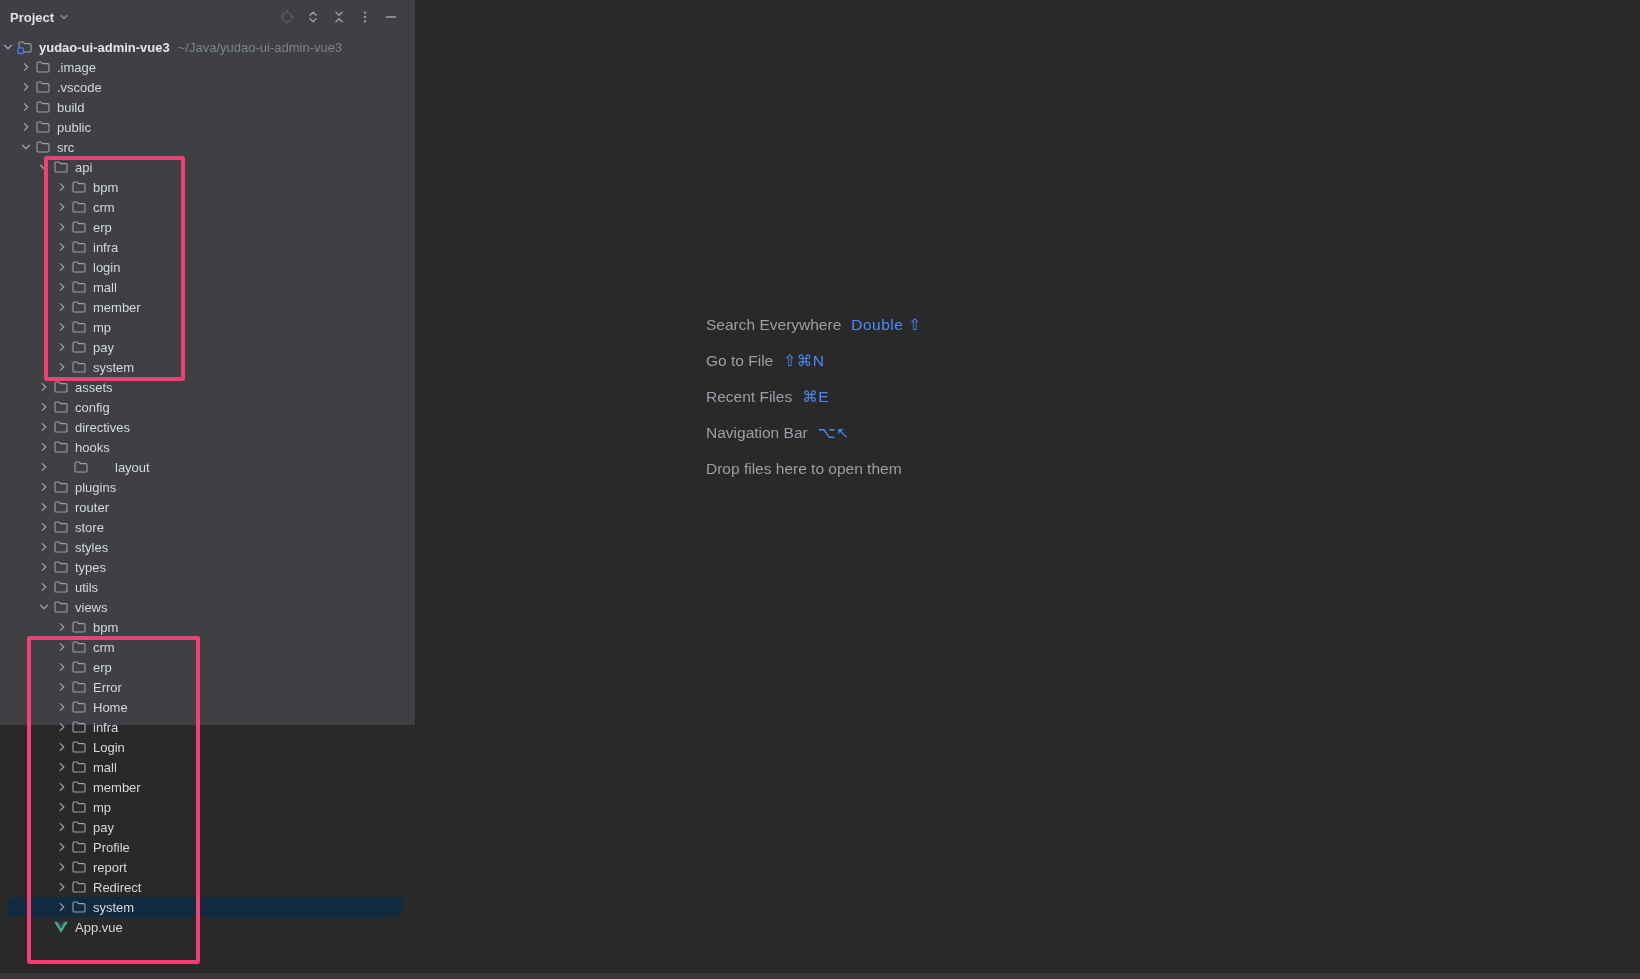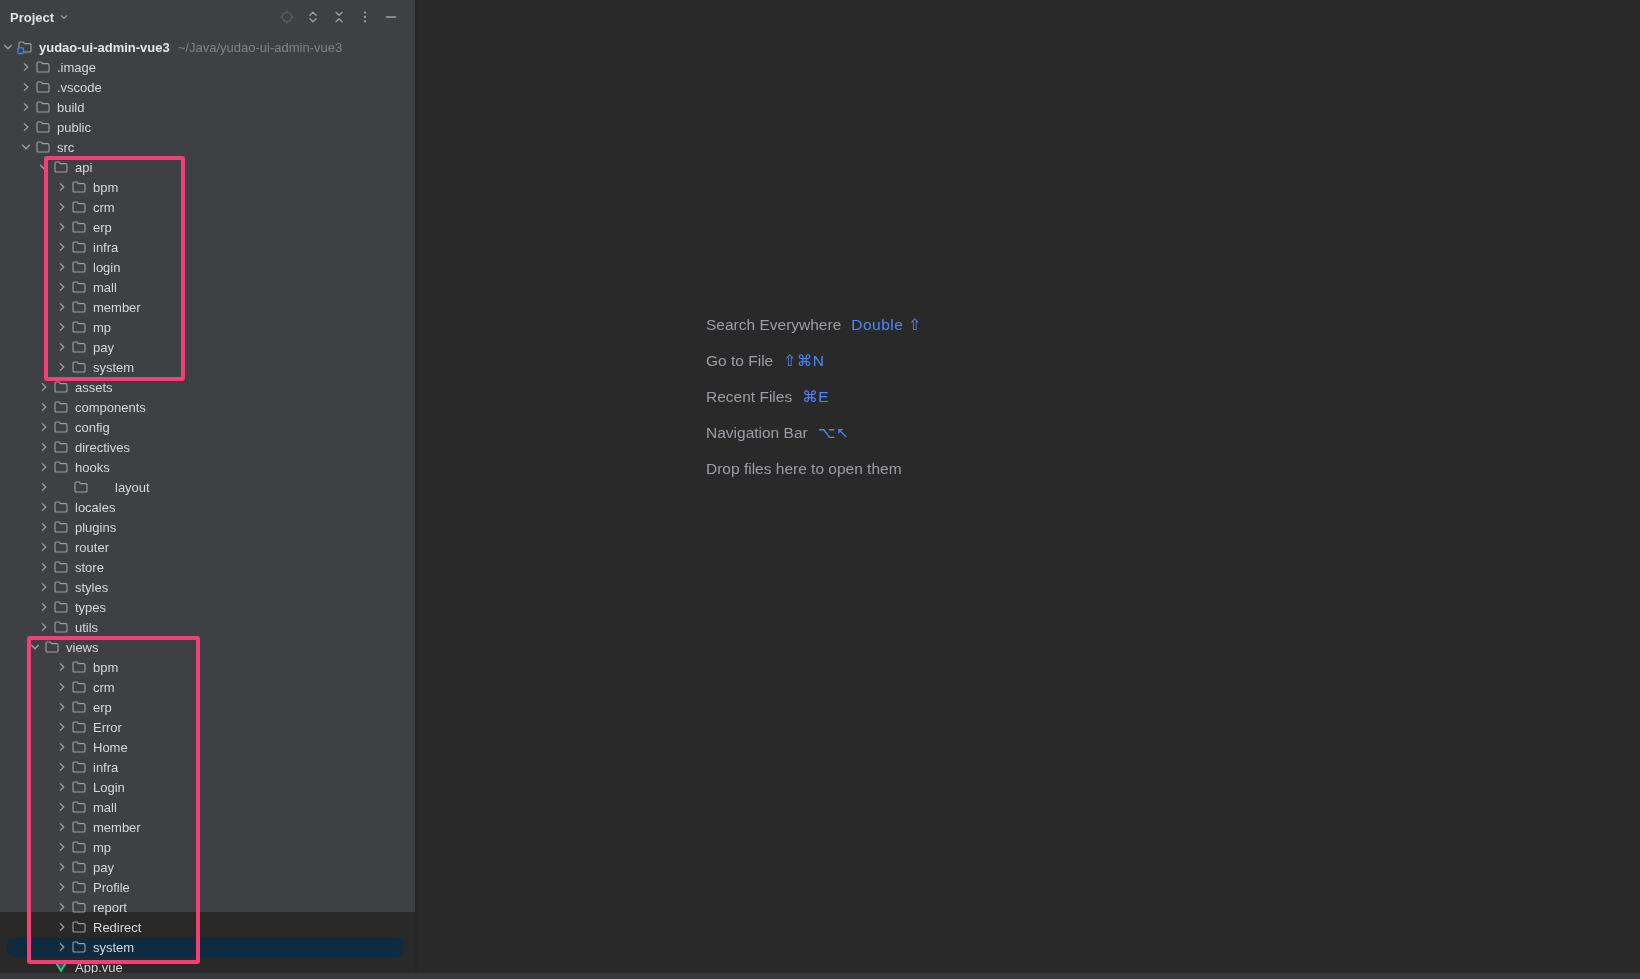--- a/index.html
+++ b/index.html
@@ -16,21 +16,21 @@
     --selection:#102a40;
     --pink:#f43f76;
     --blue:#4d8af7;
     --tree-text:#d4d7dc;
     --dim-text:#7f8389;
     --icon-grey:#9da0a6;
   }
 
   
   .project-panel{
-    position:absolute; left:0; top:0; width:415px; height:912px;
+    position:absolute; left:0; top:0; width:415px; height:725px;
     background:var(--panel-bg);
   }
   .v-sep{
     position:absolute; left:415px; top:0; width:2px; height:979px;
     background:#242628;
   }
   .panel-header{
     height:34px; display:flex; align-items:center;
     padding:0 13px 0 10px;
   }
@@ -359,33 +359,20 @@
             <path d="M6.3 4.6 L9.8 8 L6.3 11.4" stroke="#9da0a6" stroke-width="1.3" stroke-linecap="round" stroke-linejoin="round"></path>
           </svg>
         </span>
         <span class="node-icon">
           <svg width="16" height="16" viewBox="0 0 16 16" fill="none">
             <path d="M2 4.3C2 3.6 2.58 3 3.3 3h2.8l1.5 1.6h5.1c.72 0 1.3.58 1.3 1.3v5.8c0 .72-.58 1.3-1.3 1.3H3.3C2.58 13 2 12.42 2 11.7V4.3z" stroke="#9da0a6" stroke-width="1.1"></path>
           </svg>
         </span>
         <span class="node-label">assets</span>
       </div>
-      <div class="tree-row" style="padding-left: 36px;">
-        <span class="chev">
-          <svg width="16" height="16" viewBox="0 0 16 16" fill="none">
-            <path d="M6.3 4.6 L9.8 8 L6.3 11.4" stroke="#9da0a6" stroke-width="1.3" stroke-linecap="round" stroke-linejoin="round"></path>
-          </svg>
-        </span>
-        <span class="node-icon">
-          <svg width="16" height="16" viewBox="0 0 16 16" fill="none">
-            <path d="M2 4.3C2 3.6 2.58 3 3.3 3h2.8l1.5 1.6h5.1c.72 0 1.3.58 1.3 1.3v5.8c0 .72-.58 1.3-1.3 1.3H3.3C2.58 13 2 12.42 2 11.7V4.3z" stroke="#9da0a6" stroke-width="1.1"></path>
-          </svg>
-        </span>
-        <span class="node-label">components</span>
-      </div>
       <div class="tree-row" style="padding-left: 36px; align-items: center;">
         <span class="chev">
           <svg width="16" height="16" viewBox="0 0 16 16" fill="none">
             <path d="M6.3 4.6 L9.8 8 L6.3 11.4" stroke="#9da0a6" stroke-width="1.3" stroke-linecap="round" stroke-linejoin="round"></path>
           </svg>
         </span>
         <span class="node-icon">
           <svg width="16" height="16" viewBox="0 0 16 16" fill="none">
             <path d="M2 4.3C2 3.6 2.58 3 3.3 3h2.8l1.5 1.6h5.1c.72 0 1.3.58 1.3 1.3v5.8c0 .72-.58 1.3-1.3 1.3H3.3C2.58 13 2 12.42 2 11.7V4.3z" stroke="#9da0a6" stroke-width="1.1"></path>
           </svg>
@@ -435,33 +422,20 @@
         <span class="chev">
           <svg width="16" height="16" viewBox="0 0 16 16" fill="none">
             <path d="M6.3 4.6 L9.8 8 L6.3 11.4" stroke="#9da0a6" stroke-width="1.3" stroke-linecap="round" stroke-linejoin="round"></path>
           </svg>
         </span>
         <span class="node-icon">
           <svg width="16" height="16" viewBox="0 0 16 16" fill="none">
             <path d="M2 4.3C2 3.6 2.58 3 3.3 3h2.8l1.5 1.6h5.1c.72 0 1.3.58 1.3 1.3v5.8c0 .72-.58 1.3-1.3 1.3H3.3C2.58 13 2 12.42 2 11.7V4.3z" stroke="#9da0a6" stroke-width="1.1"></path>
           </svg>
         </span>
-        <span class="node-label">locales</span>
-      </div>
-      <div class="tree-row" style="padding-left: 36px;">
-        <span class="chev">
-          <svg width="16" height="16" viewBox="0 0 16 16" fill="none">
-            <path d="M6.3 4.6 L9.8 8 L6.3 11.4" stroke="#9da0a6" stroke-width="1.3" stroke-linecap="round" stroke-linejoin="round"></path>
-          </svg>
-        </span>
-        <span class="node-icon">
-          <svg width="16" height="16" viewBox="0 0 16 16" fill="none">
-            <path d="M2 4.3C2 3.6 2.58 3 3.3 3h2.8l1.5 1.6h5.1c.72 0 1.3.58 1.3 1.3v5.8c0 .72-.58 1.3-1.3 1.3H3.3C2.58 13 2 12.42 2 11.7V4.3z" stroke="#9da0a6" stroke-width="1.1"></path>
-          </svg>
-        </span>
         <span class="node-label">plugins</span>
       </div>
       <div class="tree-row" style="padding-left: 36px;">
         <span class="chev">
           <svg width="16" height="16" viewBox="0 0 16 16" fill="none">
             <path d="M6.3 4.6 L9.8 8 L6.3 11.4" stroke="#9da0a6" stroke-width="1.3" stroke-linecap="round" stroke-linejoin="round"></path>
           </svg>
         </span>
         <span class="node-icon">
           <svg width="16" height="16" viewBox="0 0 16 16" fill="none">
@@ -515,21 +489,21 @@
             <path d="M6.3 4.6 L9.8 8 L6.3 11.4" stroke="#9da0a6" stroke-width="1.3" stroke-linecap="round" stroke-linejoin="round"></path>
           </svg>
         </span>
         <span class="node-icon">
           <svg width="16" height="16" viewBox="0 0 16 16" fill="none">
             <path d="M2 4.3C2 3.6 2.58 3 3.3 3h2.8l1.5 1.6h5.1c.72 0 1.3.58 1.3 1.3v5.8c0 .72-.58 1.3-1.3 1.3H3.3C2.58 13 2 12.42 2 11.7V4.3z" stroke="#9da0a6" stroke-width="1.1"></path>
           </svg>
         </span>
         <span class="node-label">utils</span>
       </div>
-      <div class="tree-row" style="padding-left: 27px;">
+      <div class="tree-row" style="padding-left: 36px;">
         <span class="chev">
           <svg width="16" height="16" viewBox="0 0 16 16" fill="none">
             <path d="M4.6 6.3 L8 9.8 L11.4 6.3" stroke="#9da0a6" stroke-width="1.3" stroke-linecap="round" stroke-linejoin="round"></path>
           </svg>
         </span>
         <span class="node-icon">
           <svg width="16" height="16" viewBox="0 0 16 16" fill="none">
             <path d="M2 4.3C2 3.6 2.58 3 3.3 3h2.8l1.5 1.6h5.1c.72 0 1.3.58 1.3 1.3v5.8c0 .72-.58 1.3-1.3 1.3H3.3C2.58 13 2 12.42 2 11.7V4.3z" stroke="#9da0a6" stroke-width="1.1"></path>
           </svg>
         </span>

